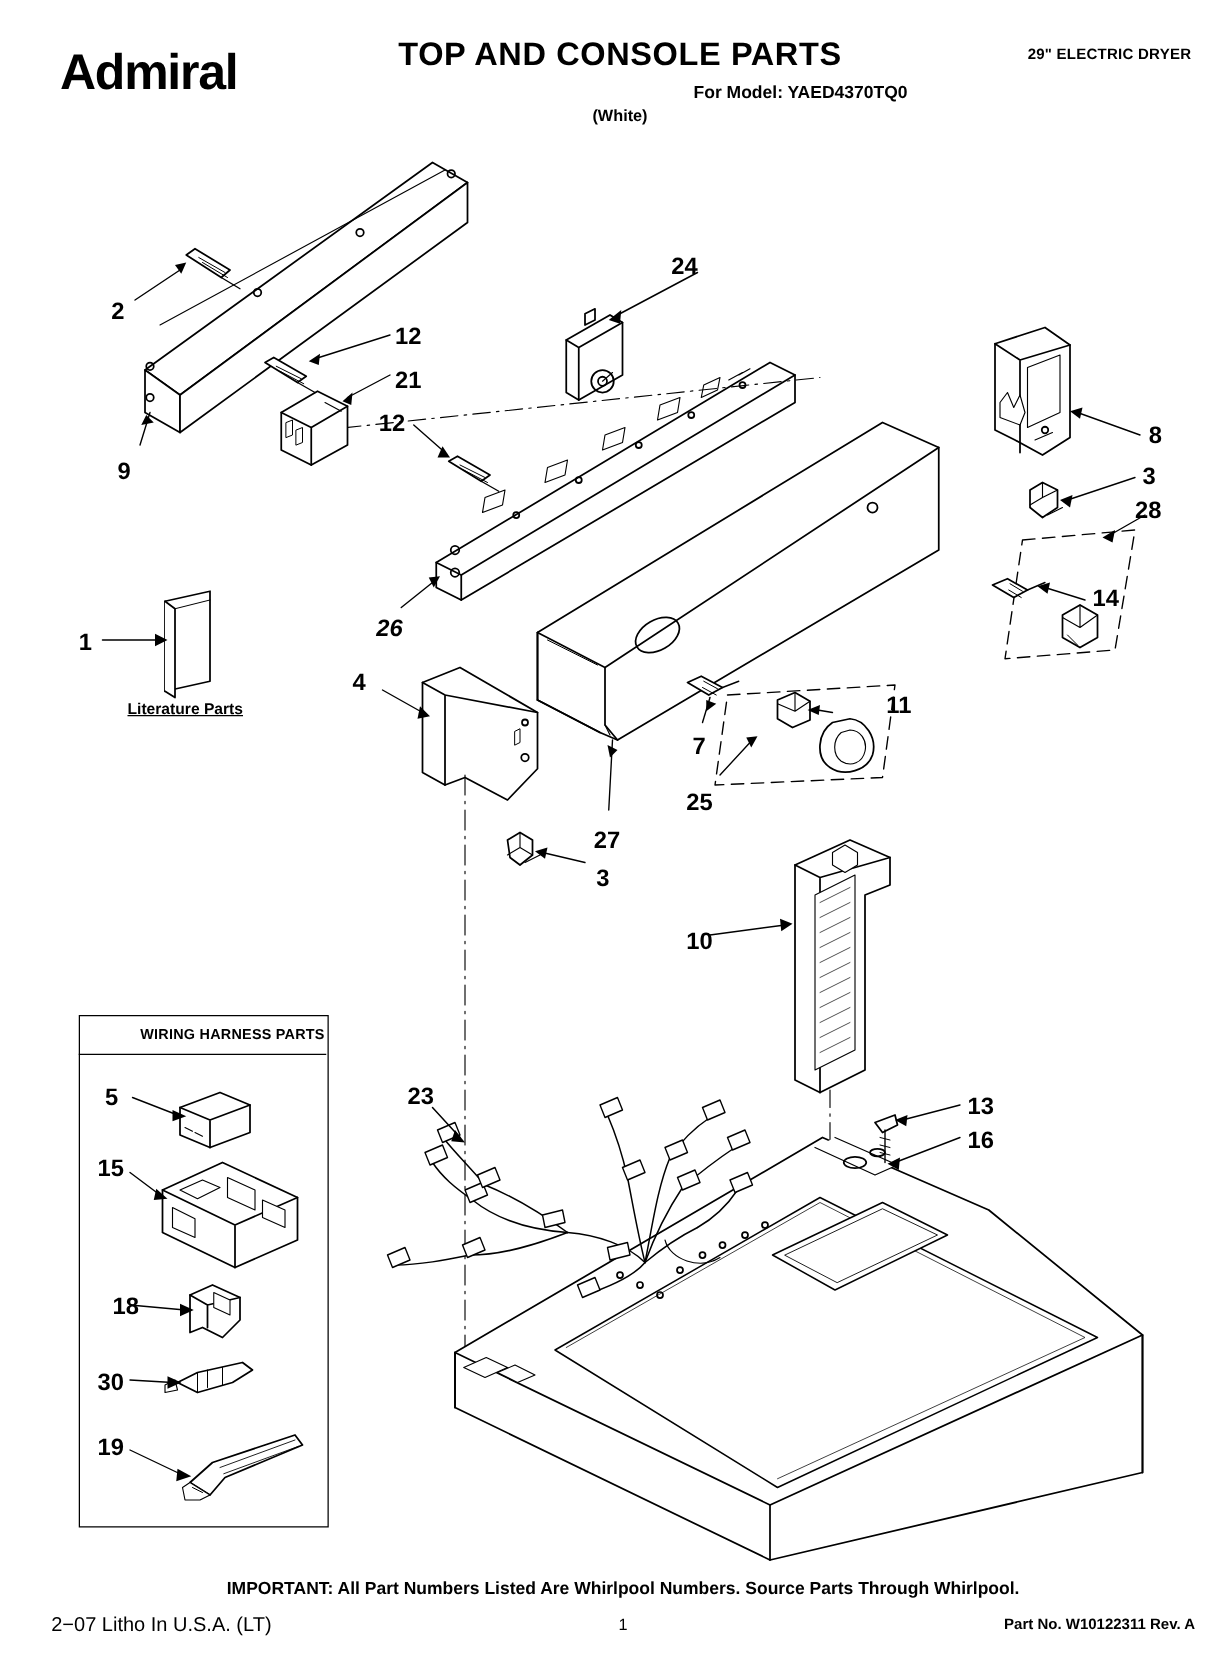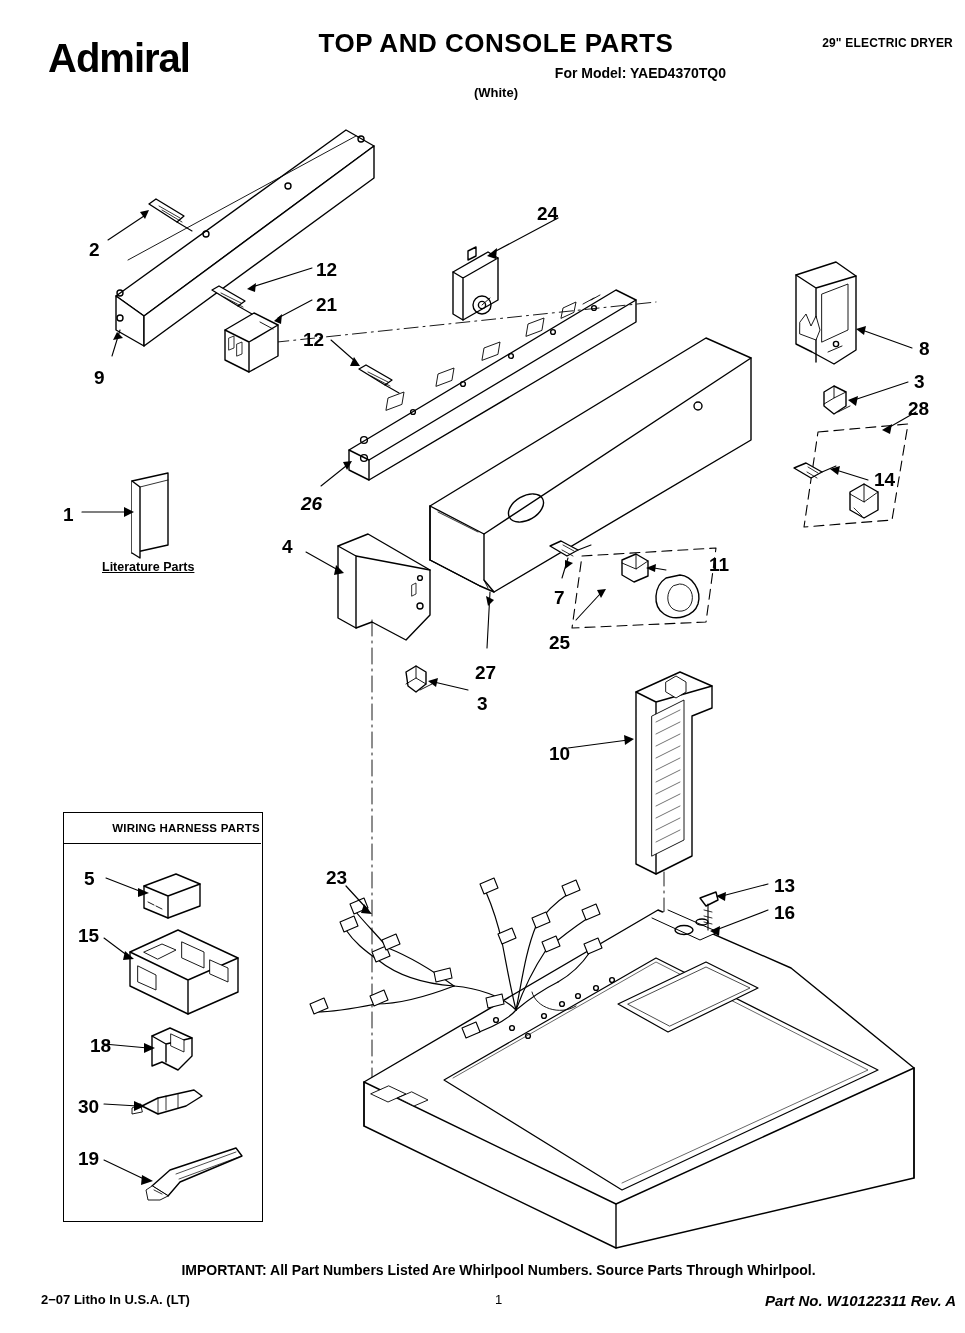--- a/index.html
+++ b/index.html
@@ -66,36 +66,35 @@
     position: absolute;
     left: 0; top: 1262px;
     width: 965px;
     text-align: center;
     font-size: 14px;
     font-weight: bold;
   }
   .footer-left {
     position: absolute;
     left: 25px; top: 1292px;
-    font-size: 13px;
-    font-weight: bold;
+    font-size: 16px;
+    font-weight: normal;
   }
   .footer-center {
     position: absolute;
     left: 0; top: 1292px;
     width: 965px;
     text-align: center;
     font-size: 13px;
   }
   .footer-right {
     position: absolute;
     right: 25px; top: 1292px;
-    font-size: 15px;
-    font-weight: bold;
-    font-style: italic;
+    font-size: 12px;
+    font-weight: bold;
   }
 
   
   .callout {
     position: absolute;
     font-size: 19px;
     font-weight: bold;
     font-family: "Liberation Sans", sans-serif;
     line-height: 1;
     white-space: nowrap;

